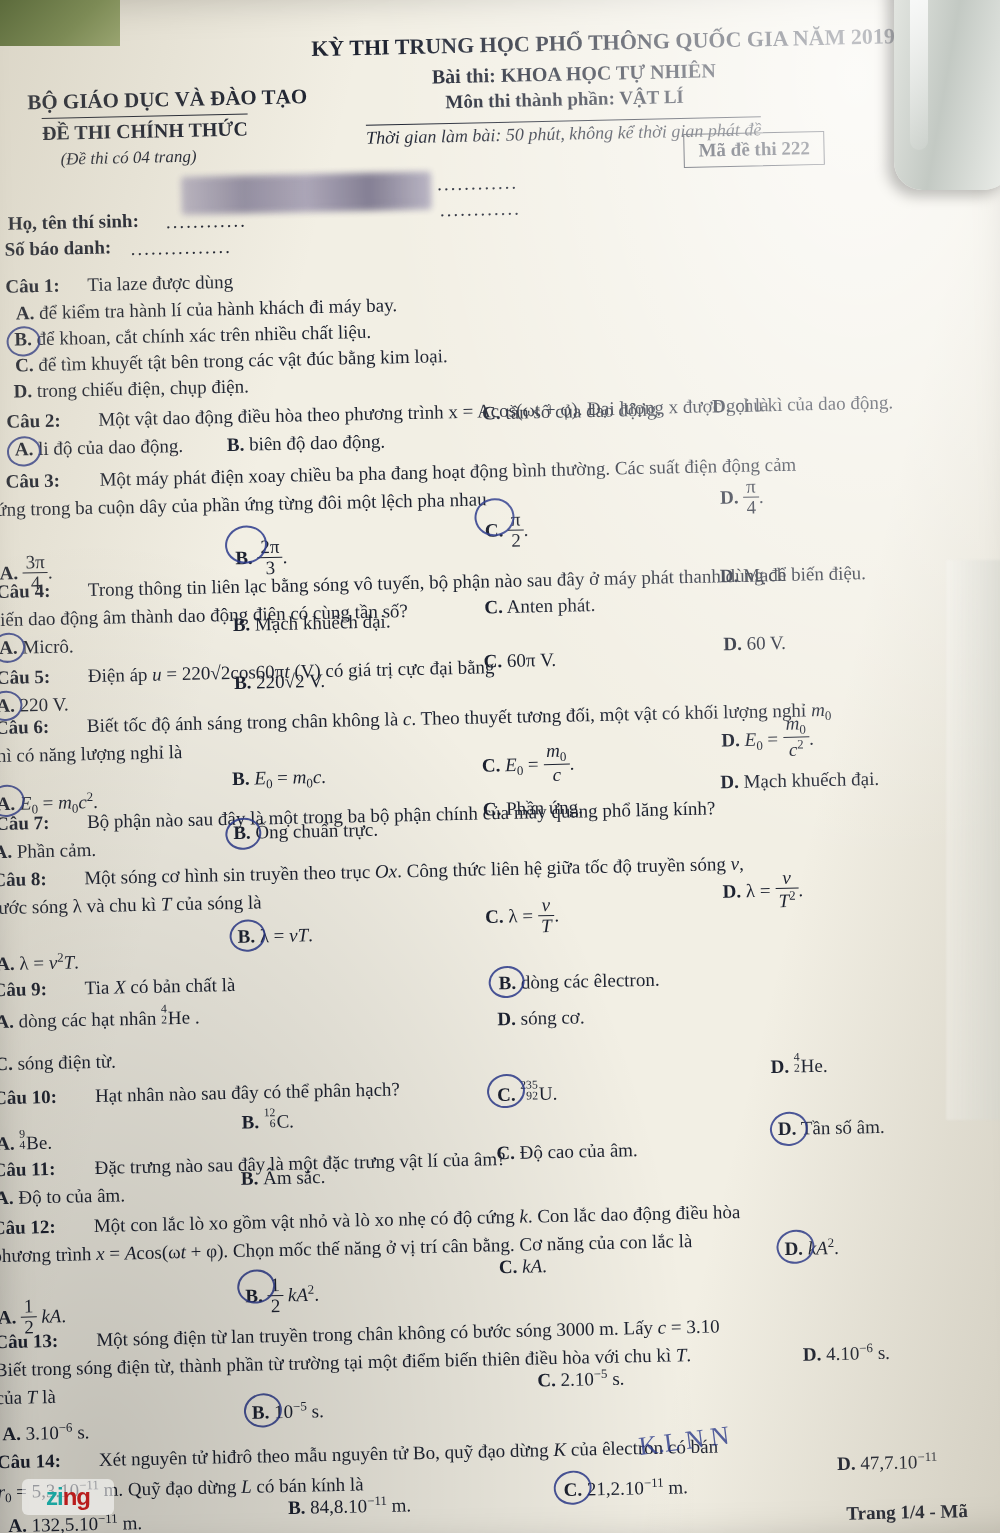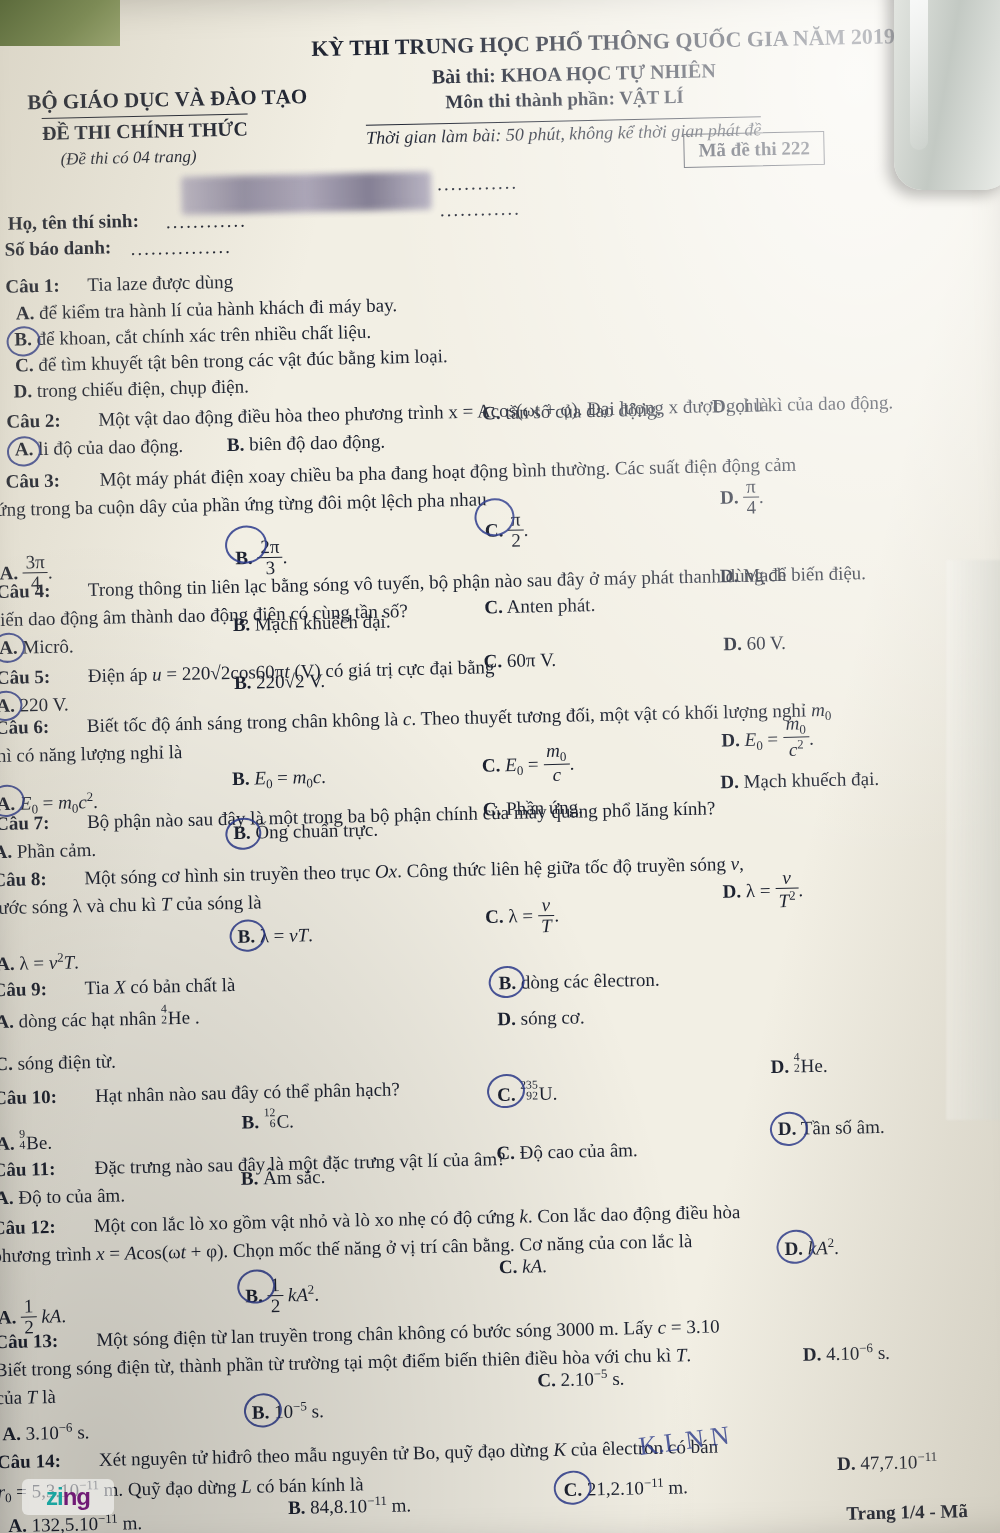--- a/index.html
+++ b/index.html
@@ -76,21 +76,21 @@
   
   .scribble{position:absolute;color:#2b3a8c;font-family:"Liberation Serif",serif;font-size:26px;transform:rotate(-6deg);opacity:.8;}
   
   #logo{
     position:absolute;left:22px;bottom:18px;width:92px;height:36px;
     background:rgba(255,255,255,.55);border-radius:6px;
     display:flex;align-items:center;justify-content:center;
     font-family:"Liberation Sans",sans-serif;font-weight:bold;font-size:24px;color:#1aa5a0;
     letter-spacing:-1px;
   }
-  #logo .n{color:#701a75;}
+  #logo .n{color:#b91c1c;}
 </style>
 </head>
 <body>
 
 <div id="paper">
   <div class="page">
 
     <div class="t b" style="left:60px;top:90px;font-size:21px;">BỘ GIÁO DỤC VÀ ĐÀO TẠO</div>
     <div class="t b" style="left:74px;top:118px;font-size:20px;border-top:1.6px solid #1d2230;padding-top:3px;">ĐỀ THI CHÍNH THỨC</div>
     <div class="t i" style="left:92px;top:150px;font-size:17px;">(Đề thi có 04 trang)</div>

